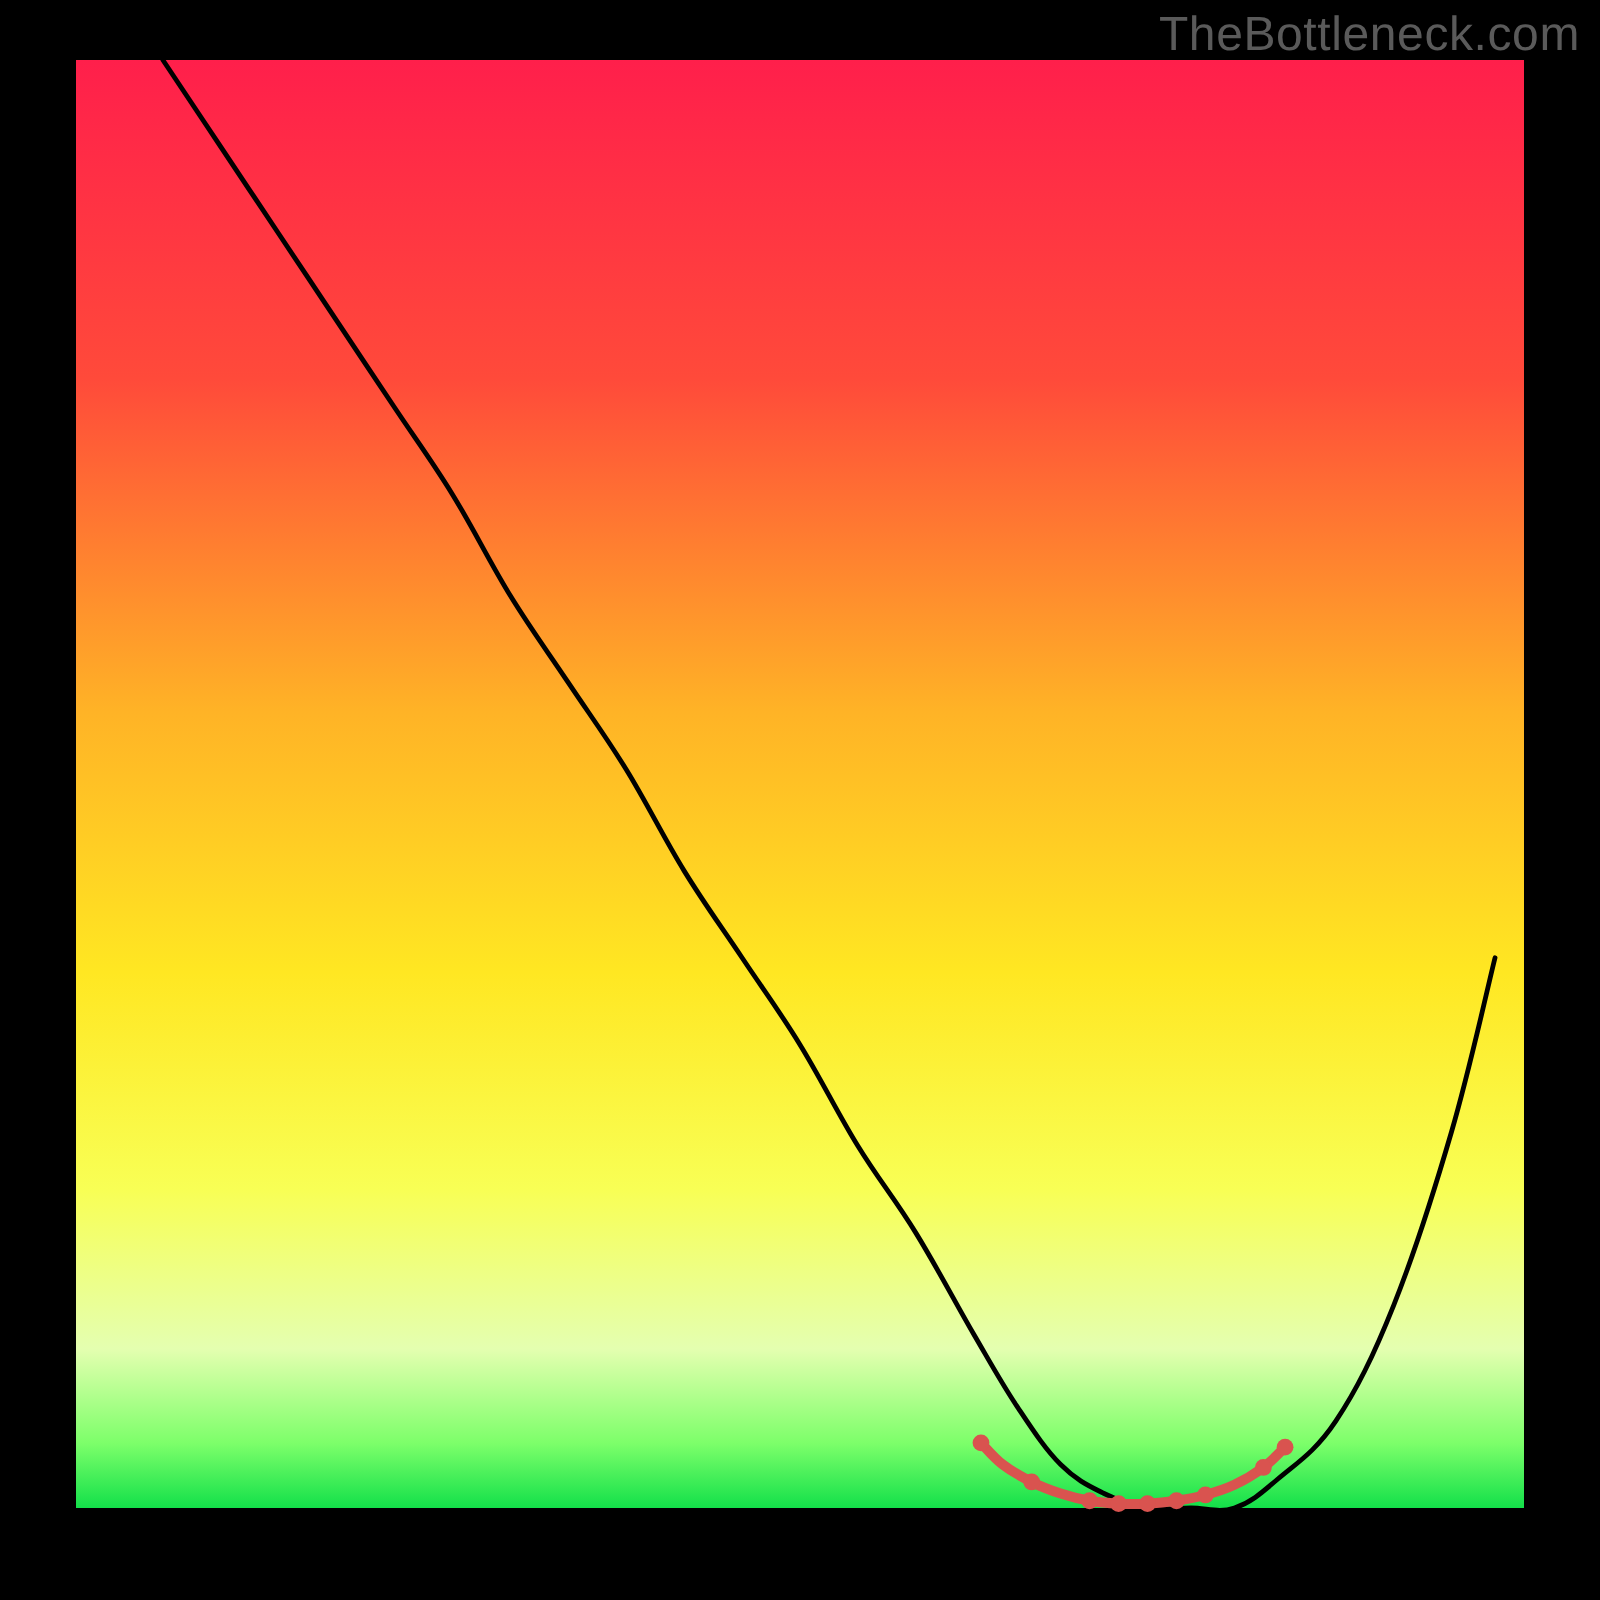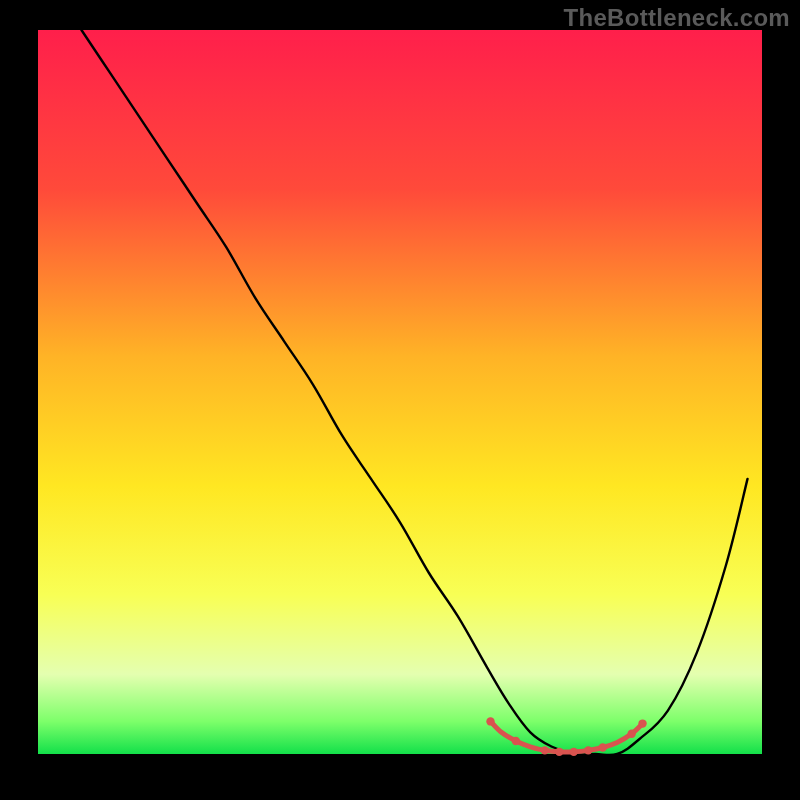--- a/index.html
+++ b/index.html
@@ -15,21 +15,21 @@
     position: relative;
     width: 800px;
     height: 800px;
   }
   .watermark {
     position: absolute;
     top: 4px;
     right: 10px;
     color: #5a5a5a;
     font-size: 24px;
-    font-weight: 700;
+    font-weight: 400;
     letter-spacing: 0.3px;
     z-index: 10;
   }
   svg {
     position: absolute;
     top: 0;
     left: 0;
   }
 </style>
 </head>

